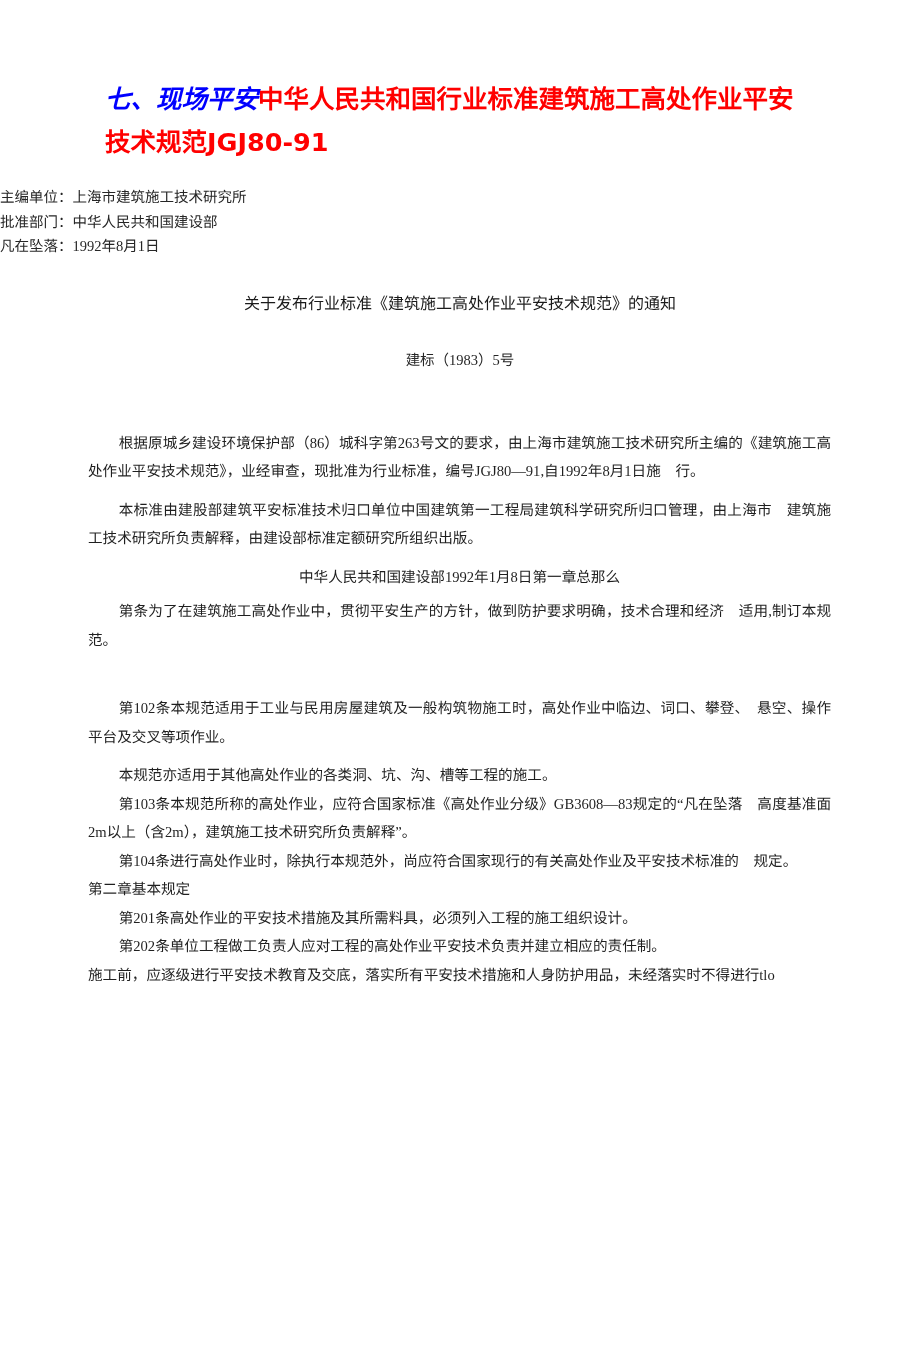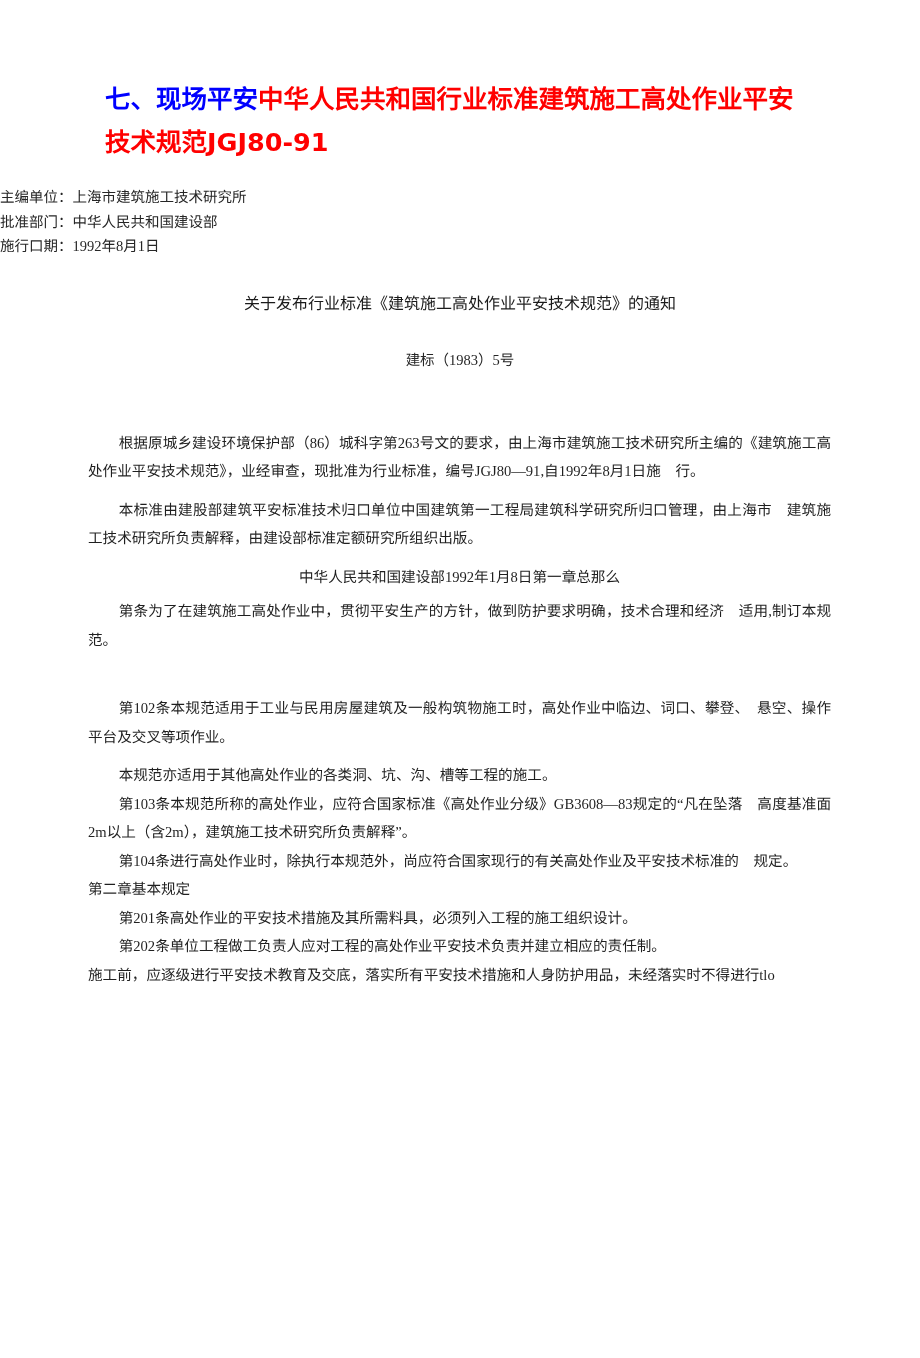--- a/index.html
+++ b/index.html
@@ -30,21 +30,21 @@
   .doc-title {
     margin: 0;
     padding: 78px 105px 0 105px;
     font-family: "DejaVu Sans", "Liberation Sans", sans-serif;
     font-size: 25.5px;
     font-weight: bold;
     line-height: 43px;
     letter-spacing: 0px;
     text-align: left;
   }
-  .title-part-blue { color: #0000ff; }
+  .title-part-blue { color: #0000ff; font-style: italic; }
   .title-part-red  { color: #ff0000; }
 
   
   .meta-block {
     margin: 0;
     padding: 21px 0 0 0;
     font-size: 14.5px;
     line-height: 24.5px;
     color: #262626;
   }
@@ -101,21 +101,21 @@
 
 <div class="page">
 
   <h1 class="doc-title">
     <span class="title-part-blue" style="color: rgb(0, 0, 255);">七、现场平安</span><span class="title-part-red" style="color: rgb(255, 0, 0);">中华人民共和国行业标准建筑施工高处作业平安技术规范JGJ80-91</span>
   </h1>
 
   <div class="meta-block">
     <span class="meta-line">主编单位：上海市建筑施工技术研究所</span>
     <span class="meta-line">批准部门：中华人民共和国建设部</span>
-    <span class="meta-line">施行口期：1992年8月1日</span>
+    <span class="meta-line">凡在坠落：1992年8月1日</span>
   </div>
 
   <h2 class="notice-heading">关于发布行业标准《建筑施工高处作业平安技术规范》的通知</h2>
 
   <div class="doc-number">建标（1983）5号</div>
 
   <div class="body-wrap">
 
     <p class="p-indent">根据原城乡建设环境保护部（86）城科字第263号文的要求，由上海市建筑施工技术研究所主编的《建筑施工高处作业平安技术规范》，业经审查，现批准为行业标准，编号JGJ80—91,自1992年8月1日施　行。</p>
 

